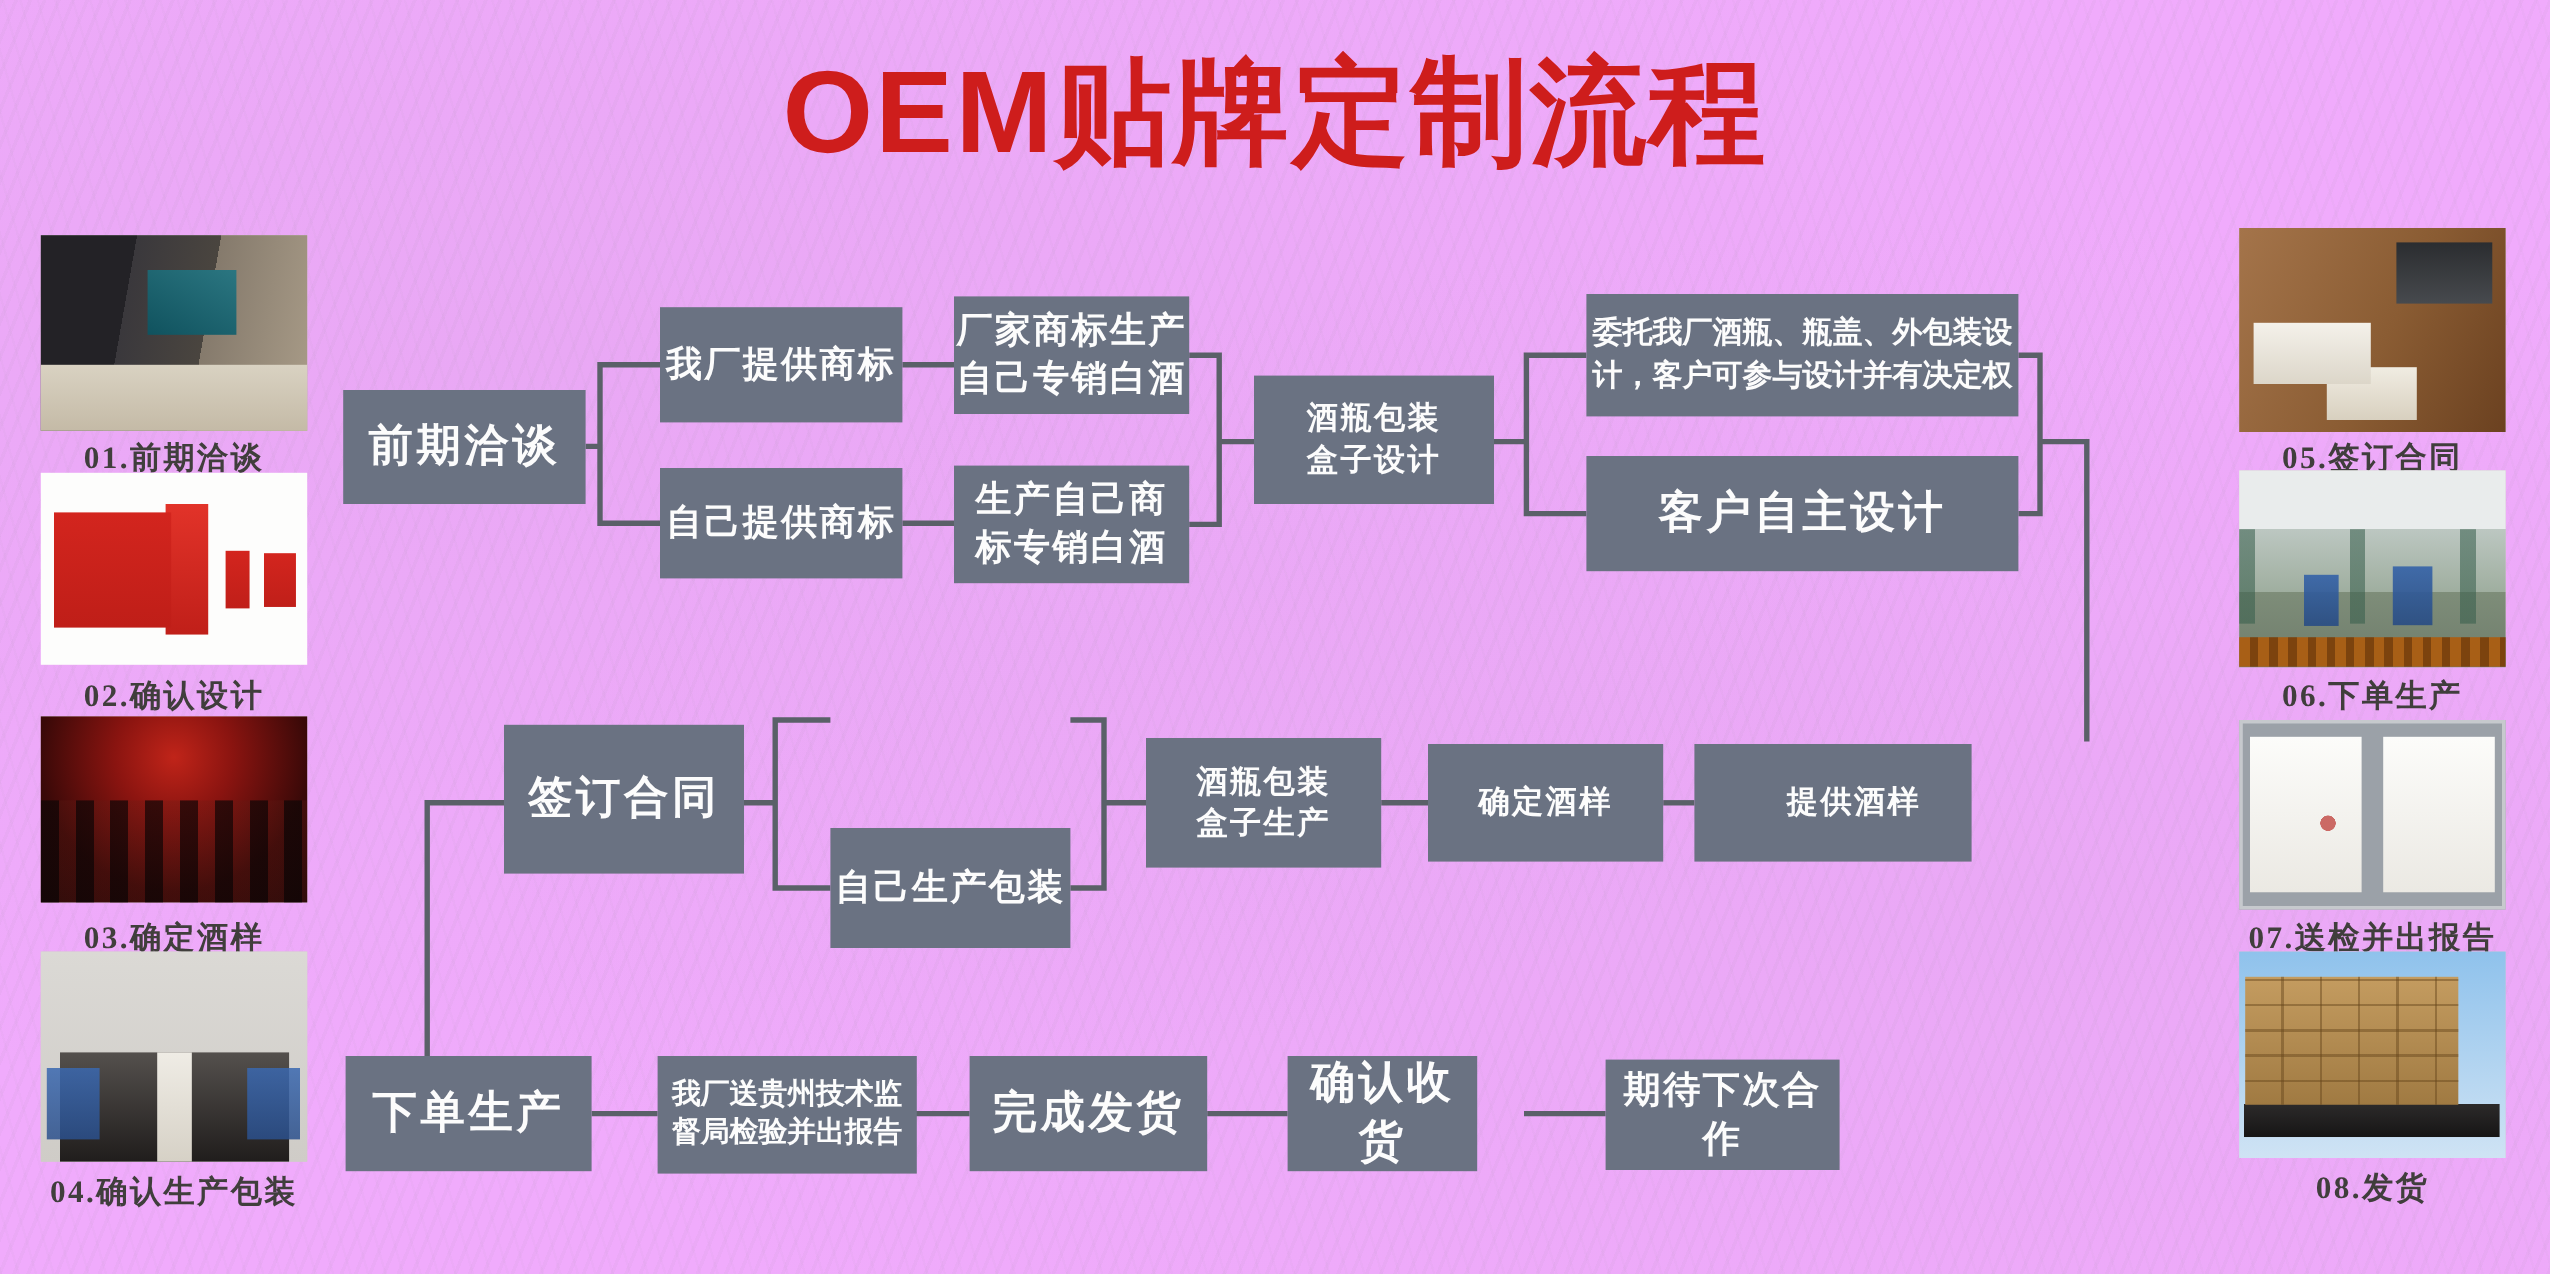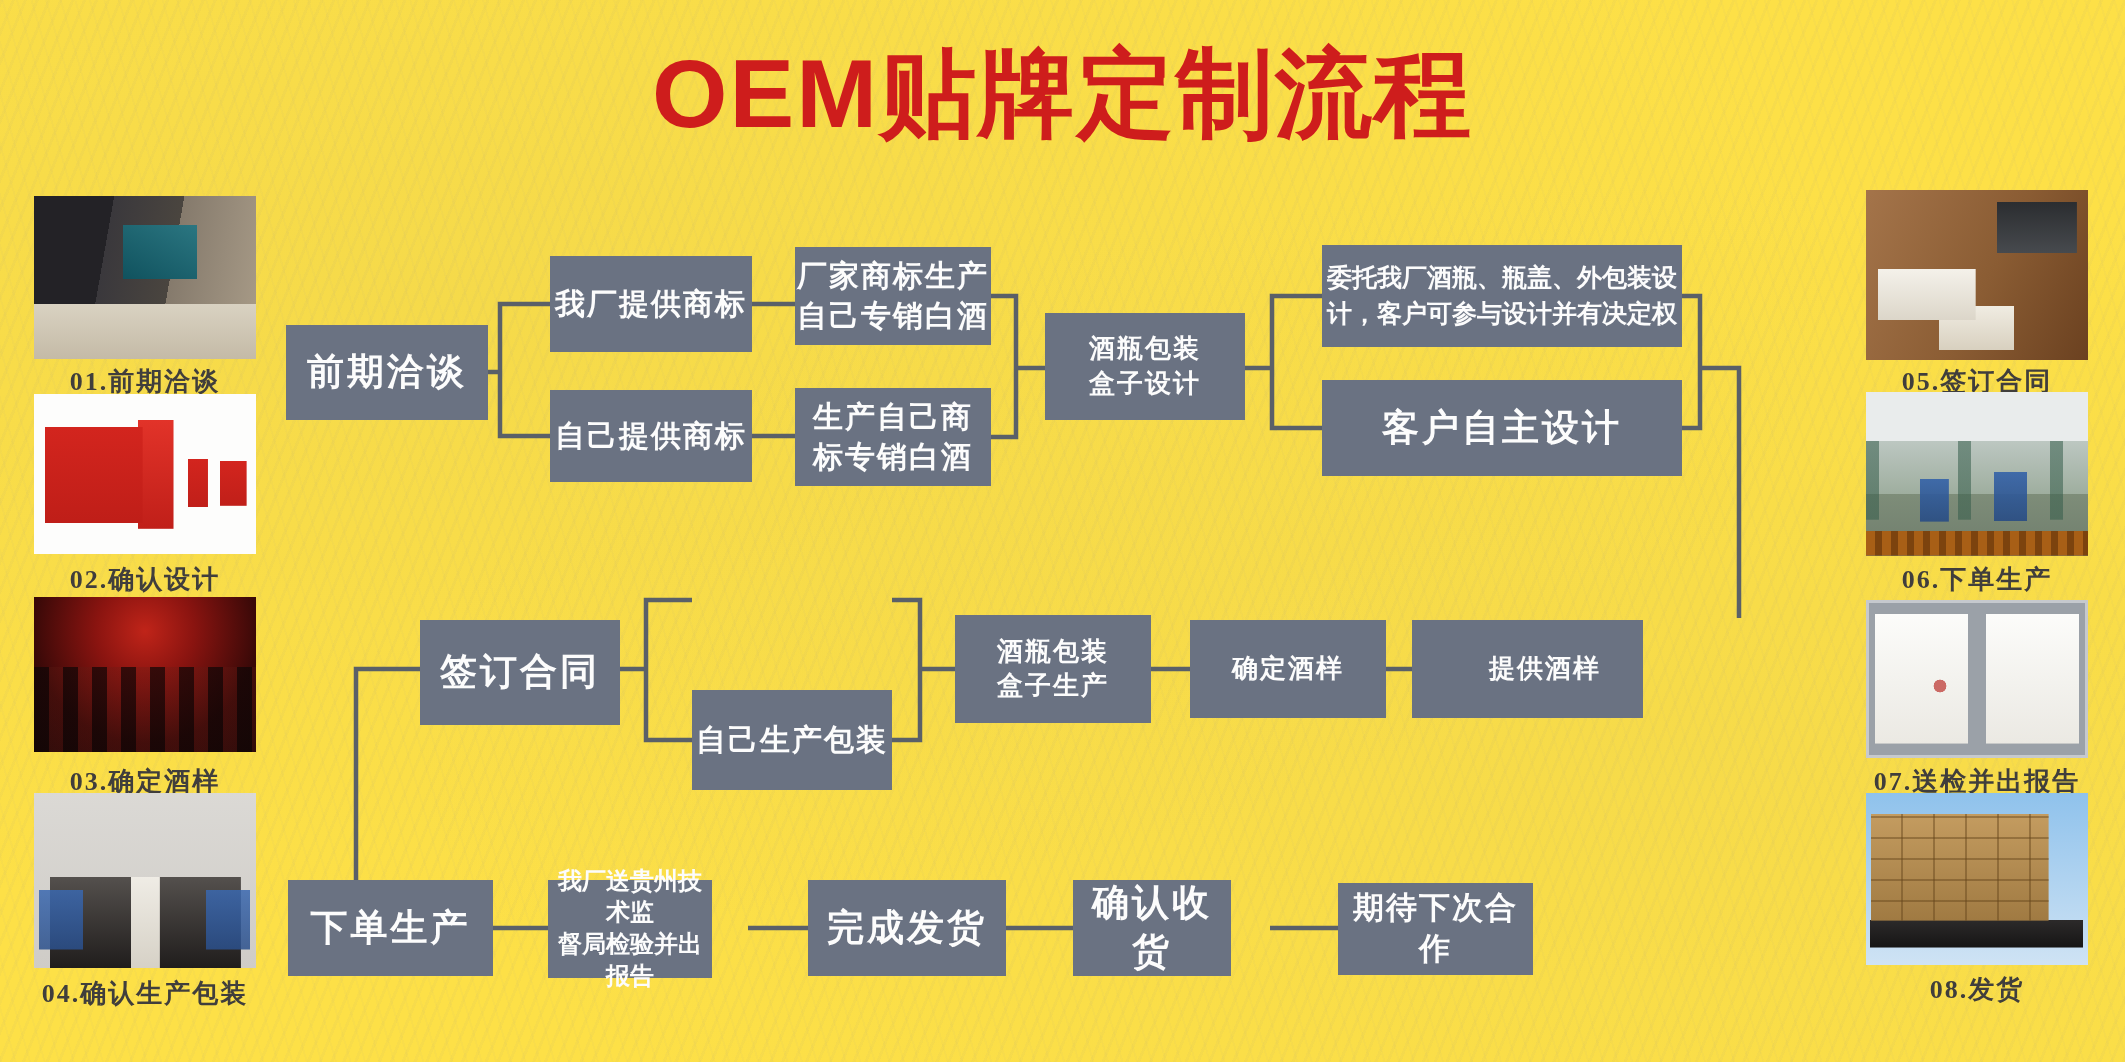--- a/index.html
+++ b/index.html
@@ -1,18 +1,18 @@
 <!DOCTYPE html>
 <html><head>
 <meta charset="utf-8">
 <style>
   html,body{margin:0;padding:0;background:#e8e6e3;}
   .canvas{
     position:relative;width:2125px;height:1062px;overflow:hidden;
-    background:#fde047;
+    background:#f0abfc;
     font-family:"Liberation Serif","DejaVu Serif",serif;
   }
   .canvas::before{
     content:"";position:absolute;inset:0;pointer-events:none;
     background:
       repeating-linear-gradient(112deg, rgba(140,138,142,0.05) 0 3px, transparent 3px 11px),
       repeating-linear-gradient(74deg, rgba(150,148,152,0.04) 0 2px, transparent 2px 14px),
       radial-gradient(ellipse at 22% 28%, rgba(120,120,125,0.06), transparent 60%),
       radial-gradient(ellipse at 78% 70%, rgba(120,120,125,0.05), transparent 55%);
   }
@@ -129,29 +129,29 @@
   <div class="node f30" style="left:795px;top:247px;width:196px;height:98px;">厂家商标生产
 自己专销白酒</div>
   <div class="node f30" style="left:795px;top:388px;width:196px;height:98px;">生产自己商
 标专销白酒</div>
   <div class="node f34" style="left:1045px;top:313px;width:200px;height:107px;">酒瓶包装
 盒子设计</div>
   <div class="node f25" style="left:1322px;top:245px;width:360px;height:102px;">委托我厂酒瓶、瓶盖、外包装设
 计，客户可参与设计并有决定权</div>
   <div class="node f36" style="left:1322px;top:380px;width:360px;height:96px;">客户自主设计</div>
 
-  <div class="node f36" style="left:420px;top:620px;width:200px;height:105px;">签订合同</div>
+  <div class="node f36" style="left:420px;top:604px;width:200px;height:124px;">签订合同</div>
   <div class="node f30" style="left:692px;top:690px;width:200px;height:100px;">自己生产包装</div>
   <div class="node f34" style="left:955px;top:615px;width:196px;height:108px;">酒瓶包装
 盒子生产</div>
   <div class="node f34" style="left:1190px;top:620px;width:196px;height:98px;">确定酒样</div>
   <div class="node f34" style="left:1412px;top:620px;width:196px;height:98px;padding-left:35px;">提供酒样</div>
 
   <div class="node f36" style="left:288px;top:880px;width:205px;height:96px;">下单生产</div>
-  <div class="node f24" style="left:548px;top:880px;width:164px;height:98px;">我厂送贵州技术监
+  <div class="node f24" style="left:548px;top:880px;width:216px;height:98px;">我厂送贵州技术监
 督局检验并出报告</div>
   <div class="node f36" style="left:808px;top:880px;width:198px;height:96px;">完成发货</div>
   <div class="node f36" style="left:1073px;top:880px;width:158px;height:96px;">确认收货</div>
   <div class="node f31" style="left:1338px;top:883px;width:195px;height:92px;">期待下次合作</div>
 
   <div class="photo ph1" style="left:34px;top:196px;width:222px;height:163px;"></div>
   <div class="caption" style="left:5px;top:364px;">01.前期洽谈</div>
   <div class="photo ph2" style="left:34px;top:394px;width:222px;height:160px;"></div>
   <div class="caption" style="left:5px;top:562px;">02.确认设计</div>
   <div class="photo ph3" style="left:34px;top:597px;width:222px;height:155px;"></div>

